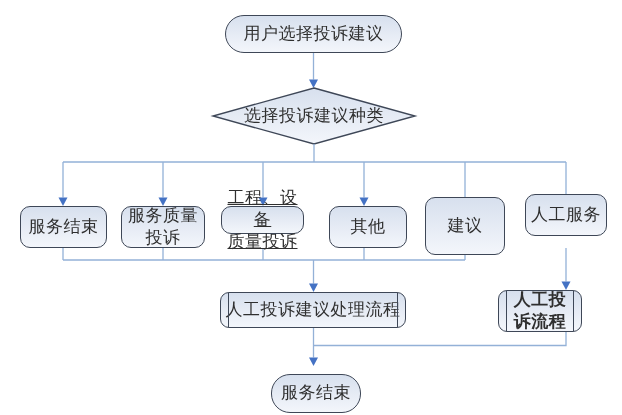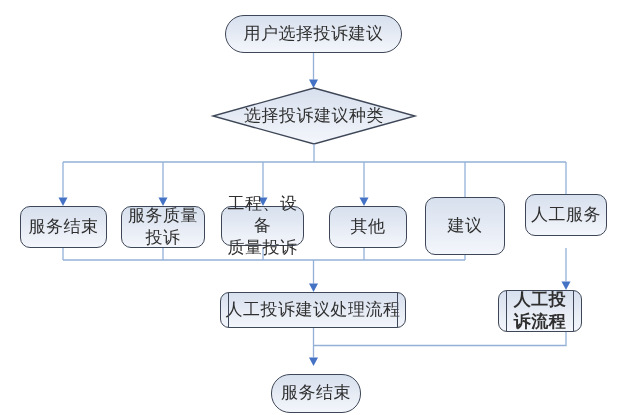--- a/index.html
+++ b/index.html
@@ -47,21 +47,21 @@
   .predefined::after { right: 7px; }
   .decision-text {
     border: none;
     background: none;
   }
   
   .n-start          { left: 225px; top: 15px;  width: 177px; height: 38px; }
   .n-decision-label { left: 216px; top: 90px;  width: 196px; height: 52px; }
   .n-b1 { left: 20px;  top: 206px; width: 87px; height: 42px; }
   .n-b2 { left: 121px; top: 206px; width: 84px; height: 42px; }
-  .n-b3 { left: 221px; top: 206px; width: 83px; height: 40px; }
+  .n-b3 { left: 221px; top: 206px; width: 83px; height: 28px; text-decoration: underline; }
   .n-b4 { left: 329px; top: 206px; width: 78px; height: 42px; }
   .n-b5 { left: 425px; top: 197px; width: 80px; height: 58px; }
   .n-b6 { left: 525px; top: 194px; width: 82px; height: 42px; }
   .n-pmain   { left: 220px; top: 292px; width: 186px; height: 36px; text-align: right; }
   .n-pmanual { left: 498px; top: 290px; width: 84px;  height: 42px; font-weight: bold; }
   .n-end     { left: 271px; top: 374px; width: 90px;  height: 39px; }
 </style>
 </head>
 <body>
 

